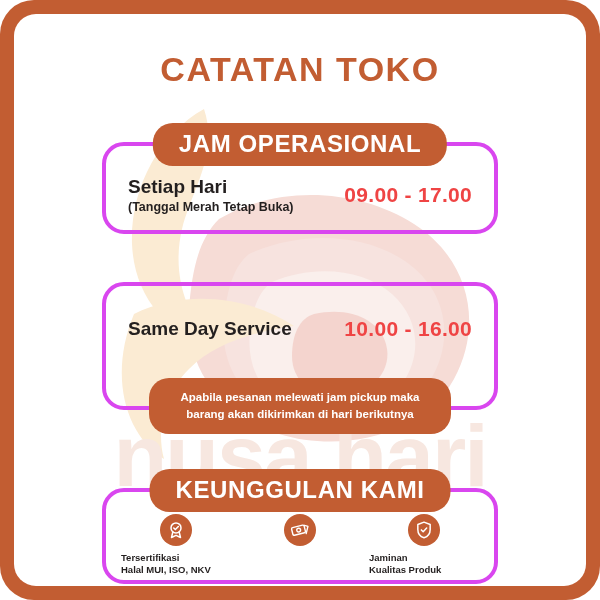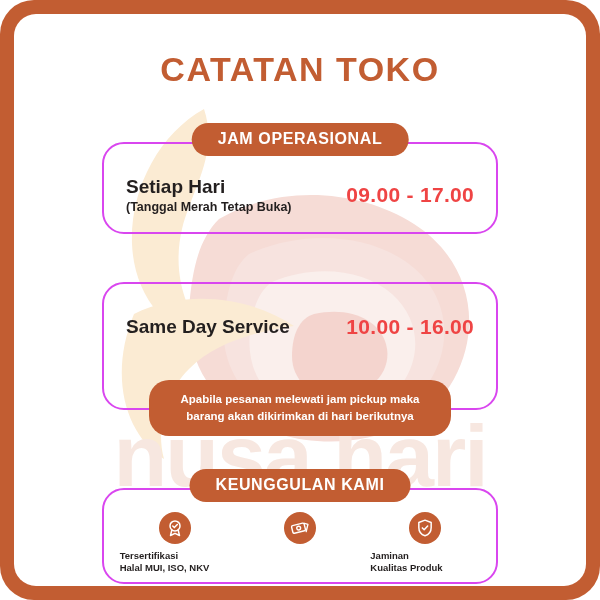--- a/index.html
+++ b/index.html
@@ -54,34 +54,34 @@
     color:#C25D32;
     font-size:34px;
     font-weight:bold;
     letter-spacing:1.5px;
     font-family:"Liberation Sans", sans-serif;
   }
 
   .section{position:absolute;left:88px;right:88px;}
   .card{
     position:relative;
-    border:2px solid #d946ef;
+    border:4px solid #d946ef;
     border-radius:22px;
     background:transparent;
     box-sizing:border-box;
   }
   .pill{
     position:absolute;
     top:-19px;left:50%;
     transform:translateX(-50%);
     background:#C25D32;
     color:#ffffff;
     border-radius:20px;
     padding:7px 26px 8px;
-    font-size:16px;
+    font-size:24px;
     font-weight:bold;
     letter-spacing:0.6px;
     white-space:nowrap;
     z-index:3;
   }
 
   .row{
     display:flex;
     align-items:center;
     justify-content:space-between;

